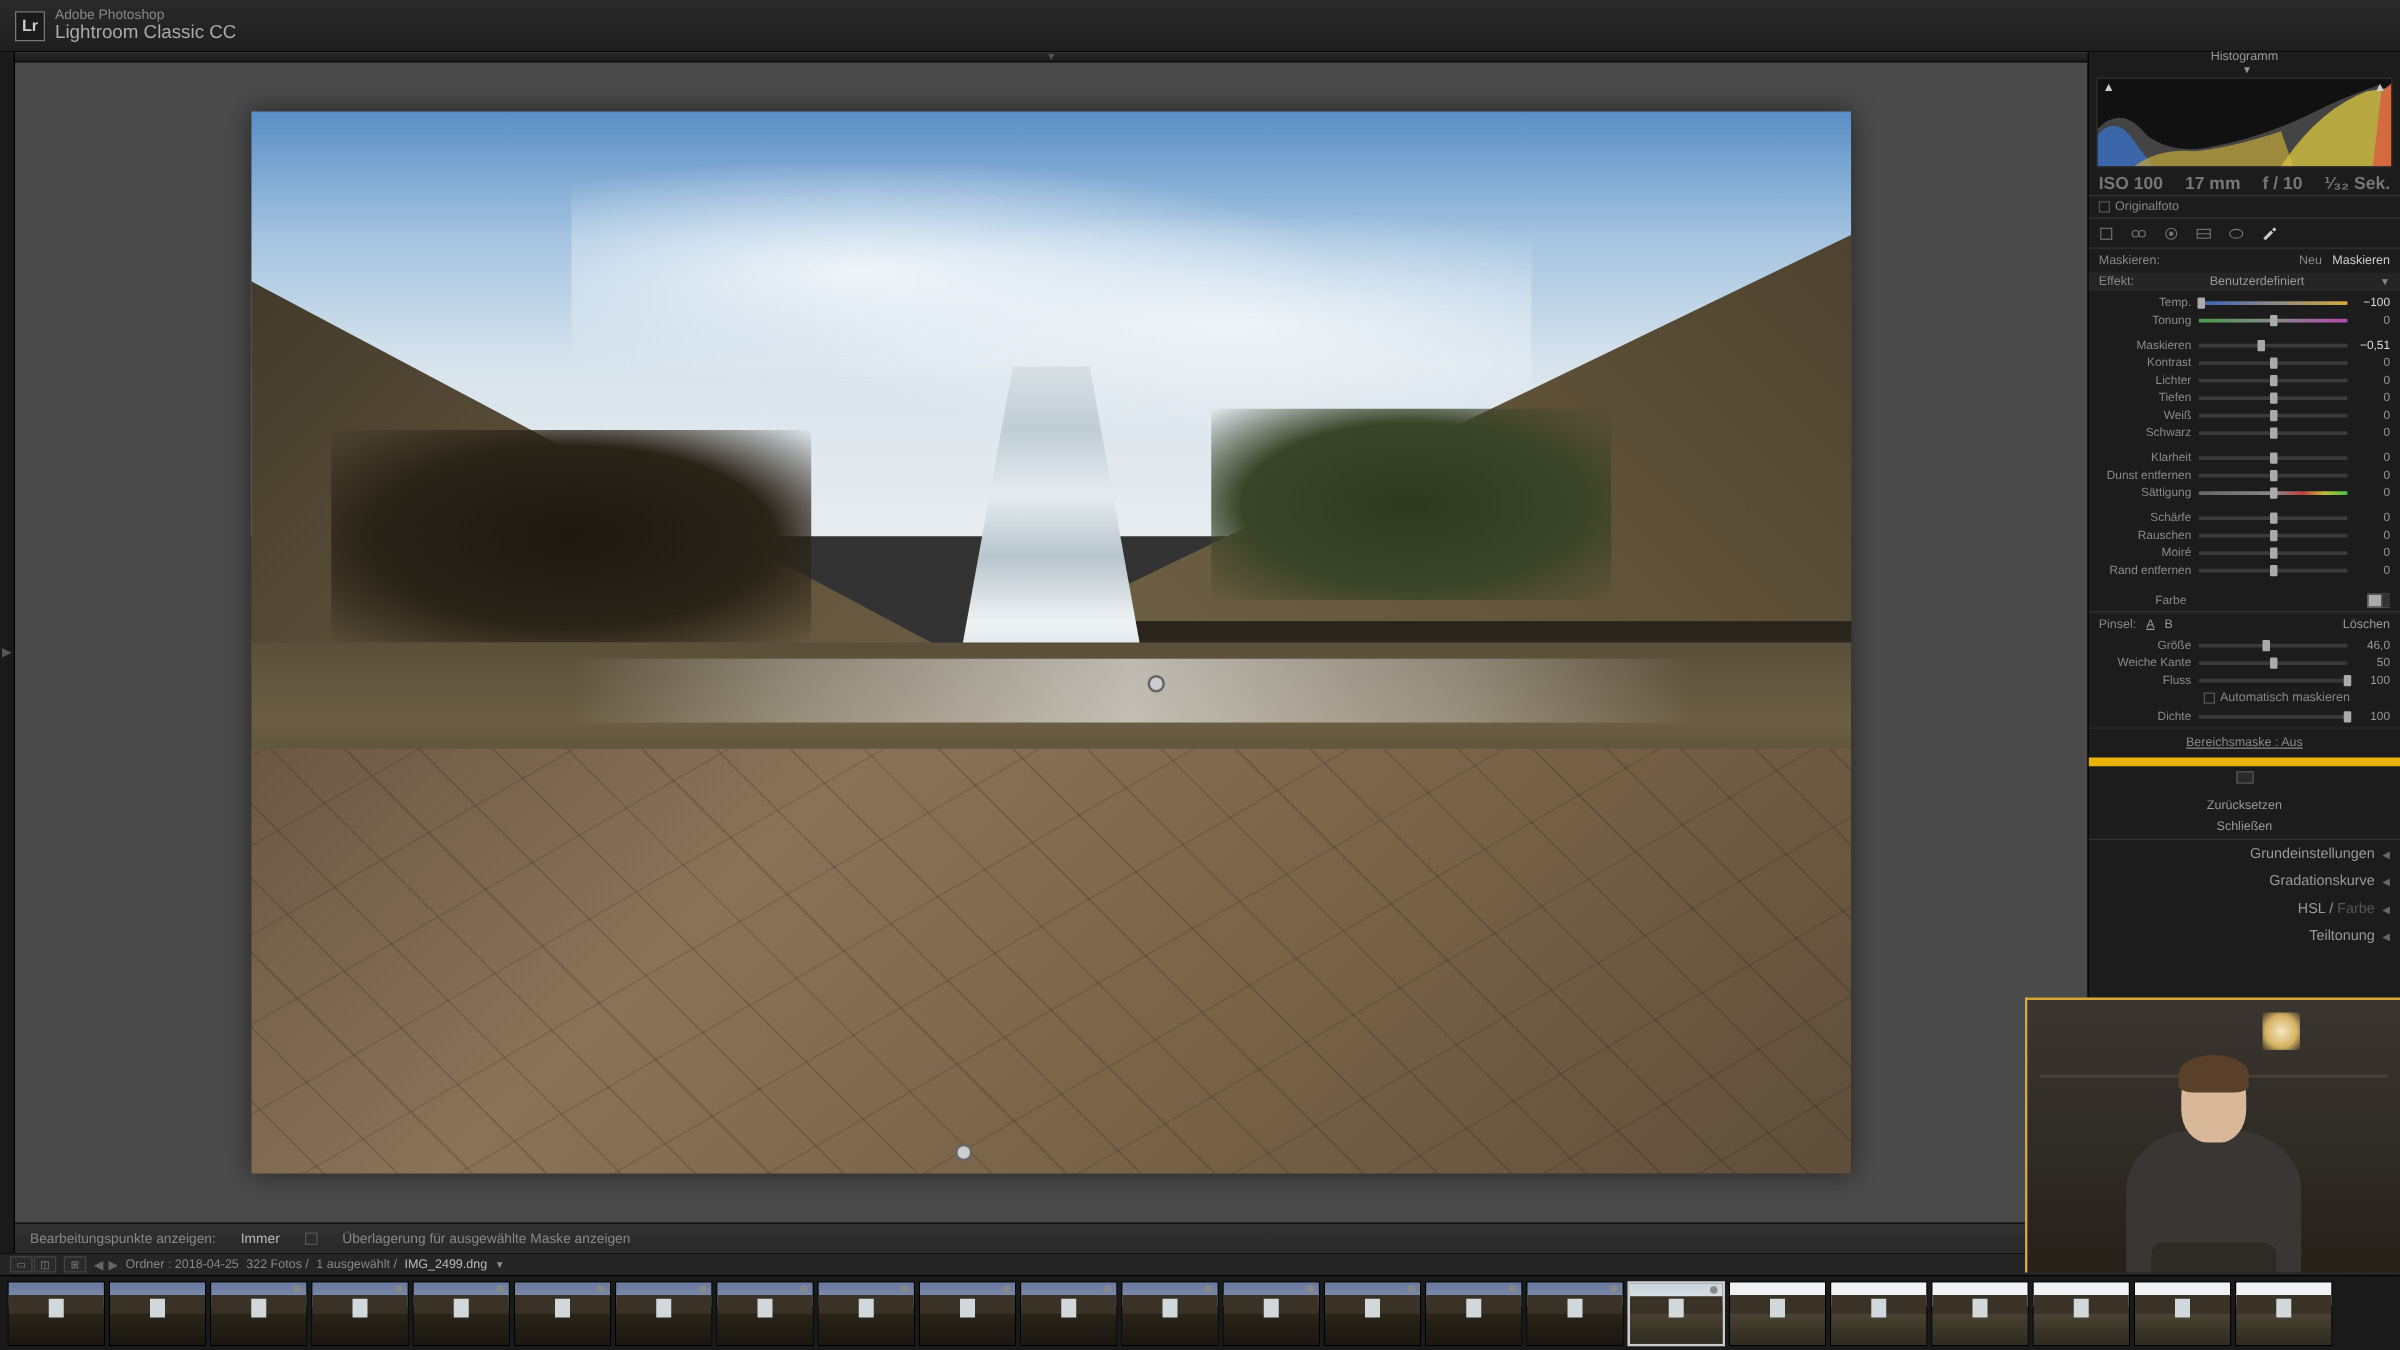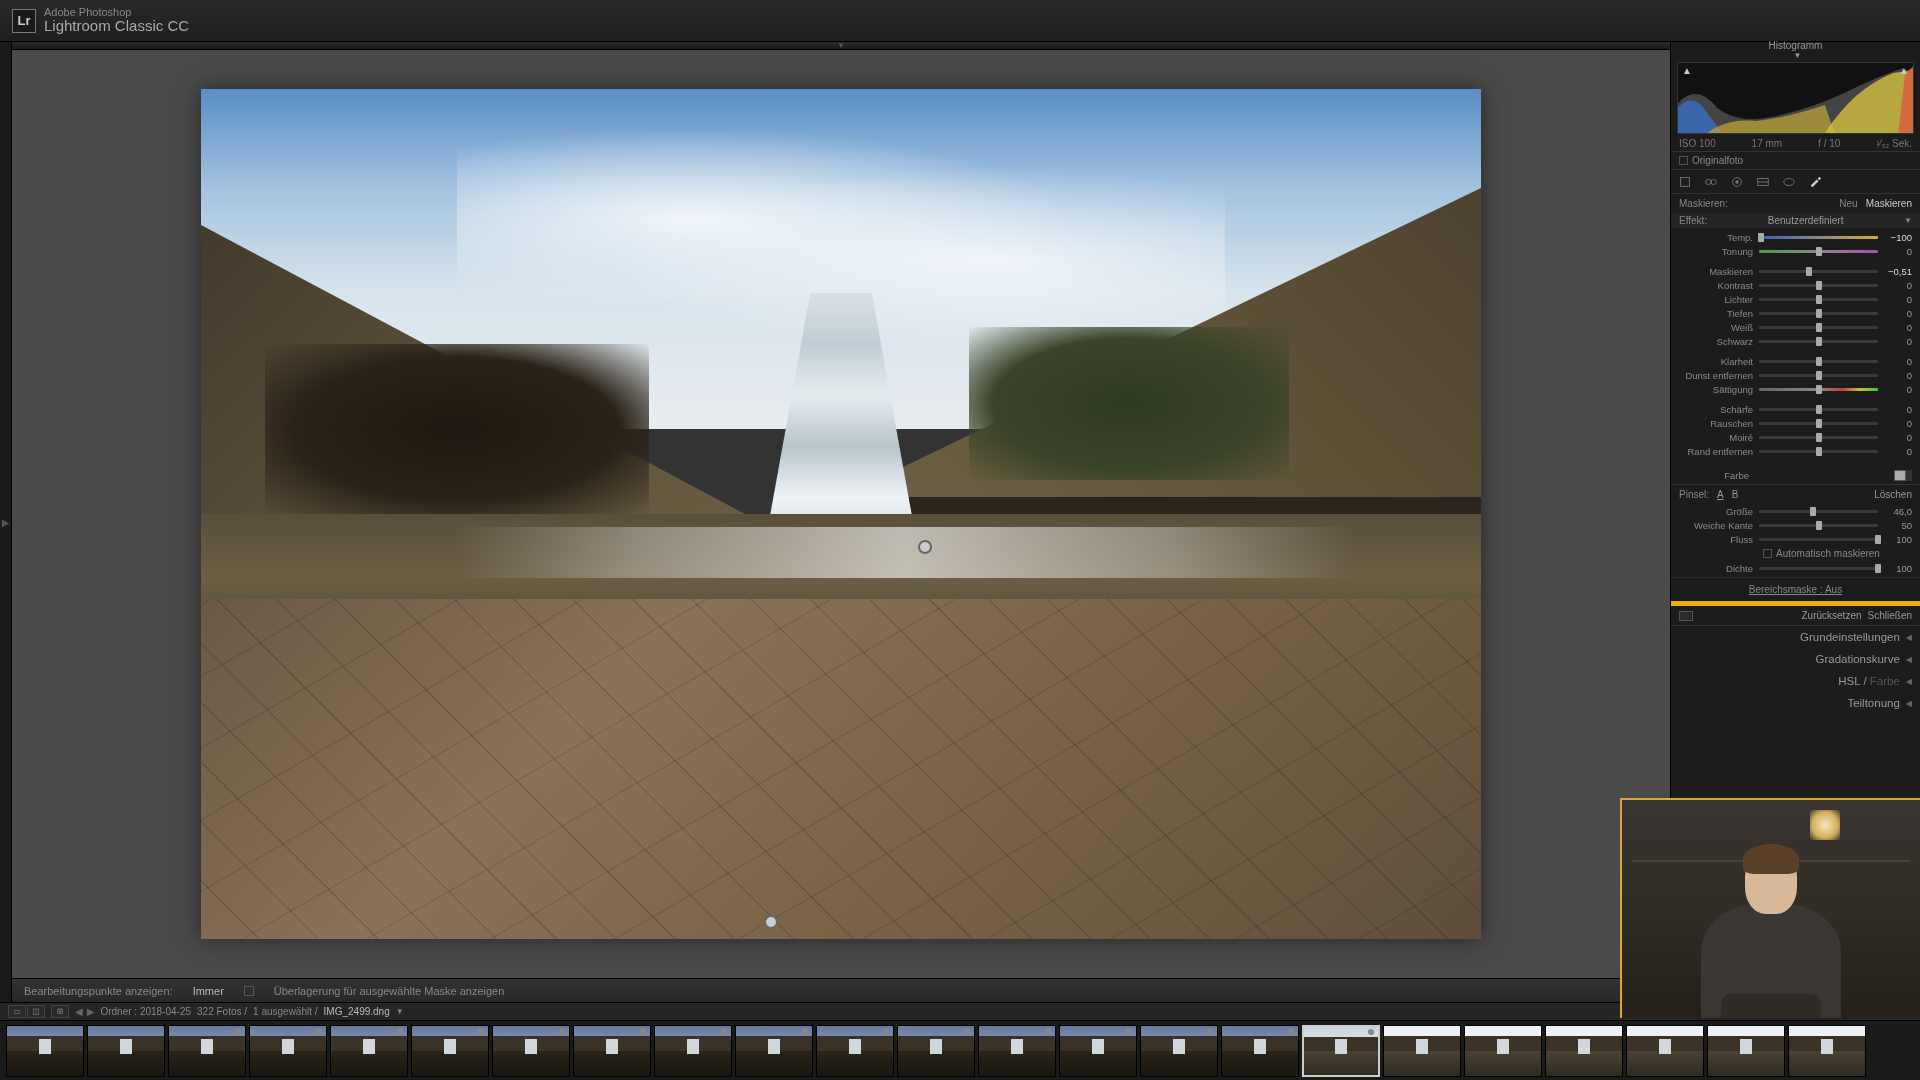--- a/index.html
+++ b/index.html
@@ -46,21 +46,21 @@
   .canvas-footer { height: 24px; background: linear-gradient(#323232,#282828); border-top:1px solid #000; display:flex; align-items:center; padding:0 12px; font-size:11px; color:#888; gap:20px; }
   
   
   .right-panel { width: 250px; background: #1c1c1c; color: #888; font-size: 11px; display:flex; flex-direction:column; border-left:1px solid #000; }
   .histo-header { height:18px; display:flex; justify-content:flex-end; align-items:center; padding:0 8px; color:#999; font-size:10px;flex-direction:column; }
   .histo-header .tri { margin-left:4px; font-size:8px; }
   .histo-box { height: 72px; margin: 2px 6px; border:1px solid #333; background:#111; position:relative; }
   .histo-svg { width:100%; height:100%; }
   .histo-clip { position:absolute; top:2px; font-size:10px; color:#ccc; }
   .histo-clip.l { left:4px; } .histo-clip.r { right:4px; }
-  .histo-info { display:flex; justify-content:space-between; padding:2px 8px; font-size:10px; color:#777; }
+  .histo-info { display:flex; justify-content:space-between; padding:2px 8px; font-size:14px; color:#777;font-weight:bold; }
   .orig-row { padding:3px 8px; border-top:1px solid #333; border-bottom:1px solid #333; display:flex; align-items:center; gap:4px; font-size:10px; }
   .orig-row .sq { width:9px; height:9px; border:1px solid #555; }
   
   .tool-strip { height:24px; border-bottom:1px solid #333; display:flex; align-items:center; padding:0 6px; gap:10px; }
   .tool-ic { width:16px; height:16px; display:flex; align-items:center; justify-content:center; color:#777; cursor:pointer; }
   .tool-ic.active { color:#ccc; }
   .tool-ic svg { width:14px; height:14px; }
   
   .mask-row { display:flex; justify-content:space-between; padding:4px 8px; font-size:10px; }
   .mask-row .r { color:#ccc; }
@@ -90,21 +90,21 @@
   .brush-row .lbl { color:#888; }
   .brush-row .opt { color:#999; cursor:pointer; }
   .brush-row .opt.u { text-decoration: underline; }
   .brush-row .spacer { flex:1; }
   
   .auto-row { display:flex; align-items:center; padding:2px 8px 2px 84px; font-size:10px; gap:4px; }
   .auto-row .chk { width:9px; height:9px; border:1px solid #555; }
   
   .range-mask { padding:6px 8px; text-align:center; font-size:10px; border-top:1px solid #2a2a2a;text-decoration:underline; }
   
-  .action-row { display:flex; padding:4px 8px; gap:6px; border-top:5px solid #eab308; align-items:center; }
+  .action-row { display:flex; padding:4px 8px; gap:6px; border-top:7px solid #eab308; align-items:center;flex-direction:column; }
   .toggle-sw { width:14px; height:10px; border:1px solid #555; background:#2a2a2a; }
   .action-row .spacer { flex:1; }
   .action-txt { font-size:10px; color:#999; cursor:pointer; }
   
   .panel-stack { border-top:1px solid #333; }
   .panel-head { display:flex; align-items:center; justify-content:flex-end; padding:5px 8px; font-size:11.5px; color:#999; cursor:pointer; }
   .panel-head .dim { color:#555; }
   .panel-head .tri { margin-left:6px; font-size:8px; color:#666; }
   
   

